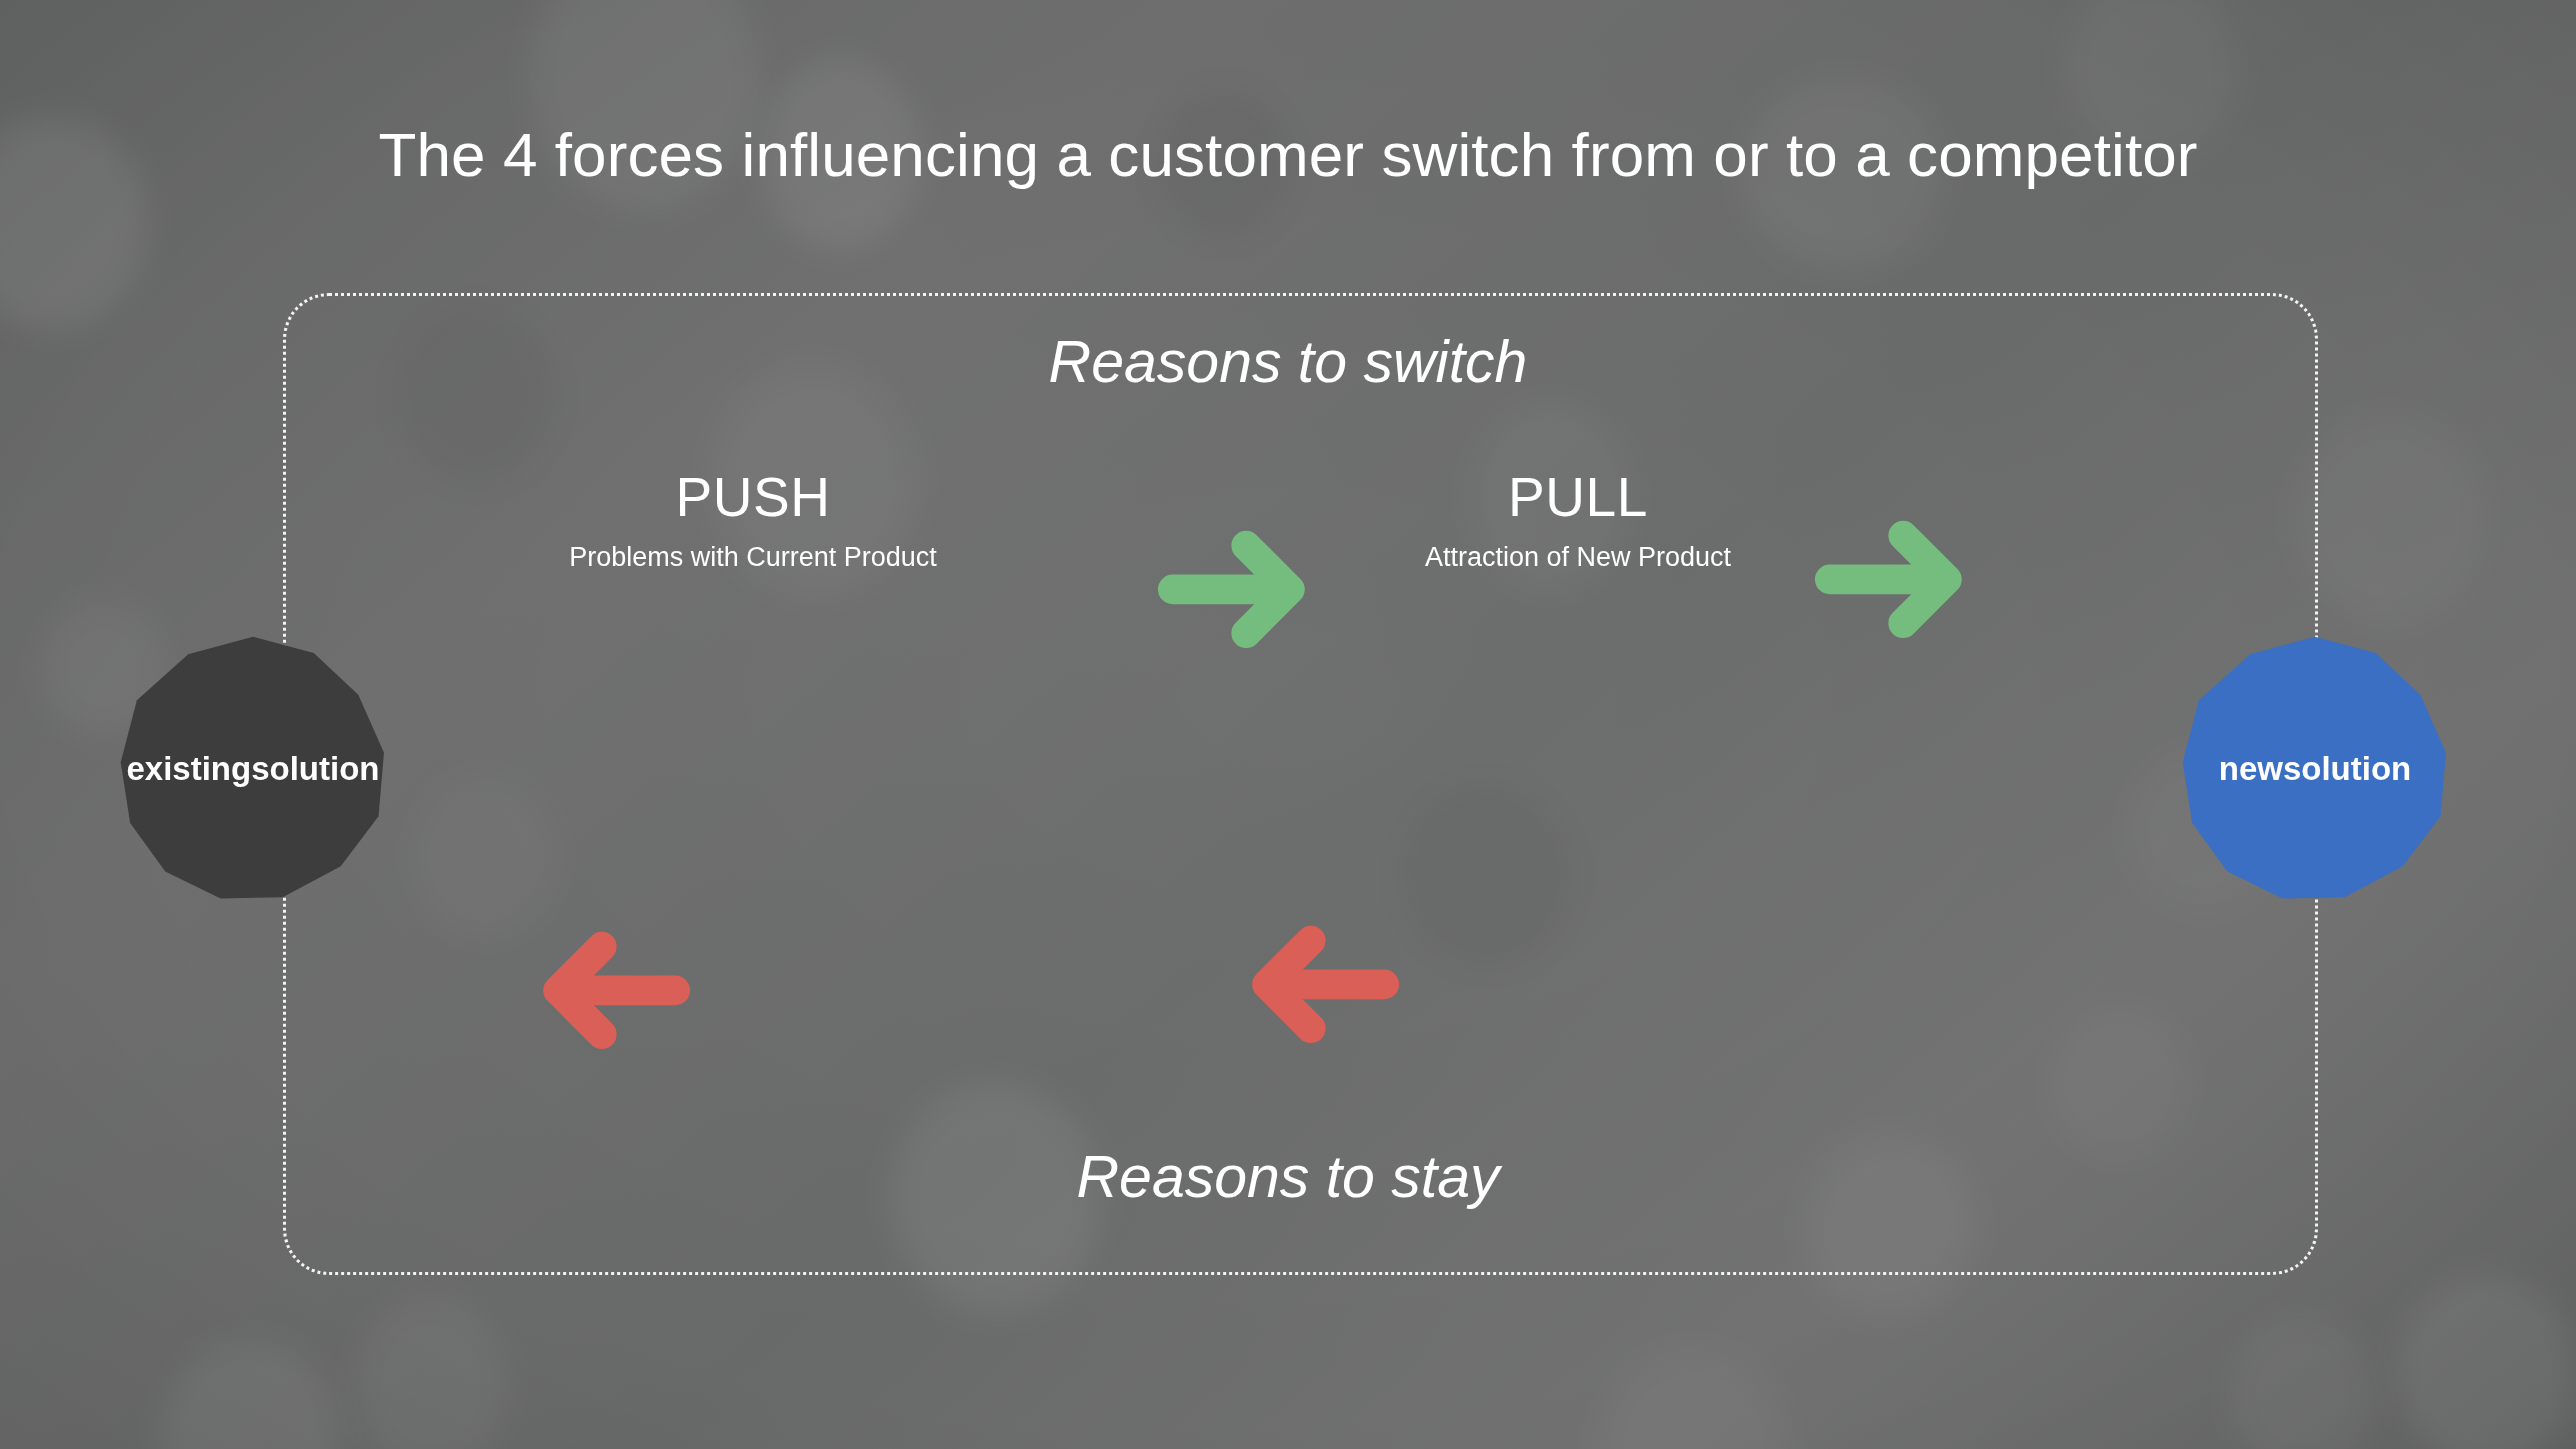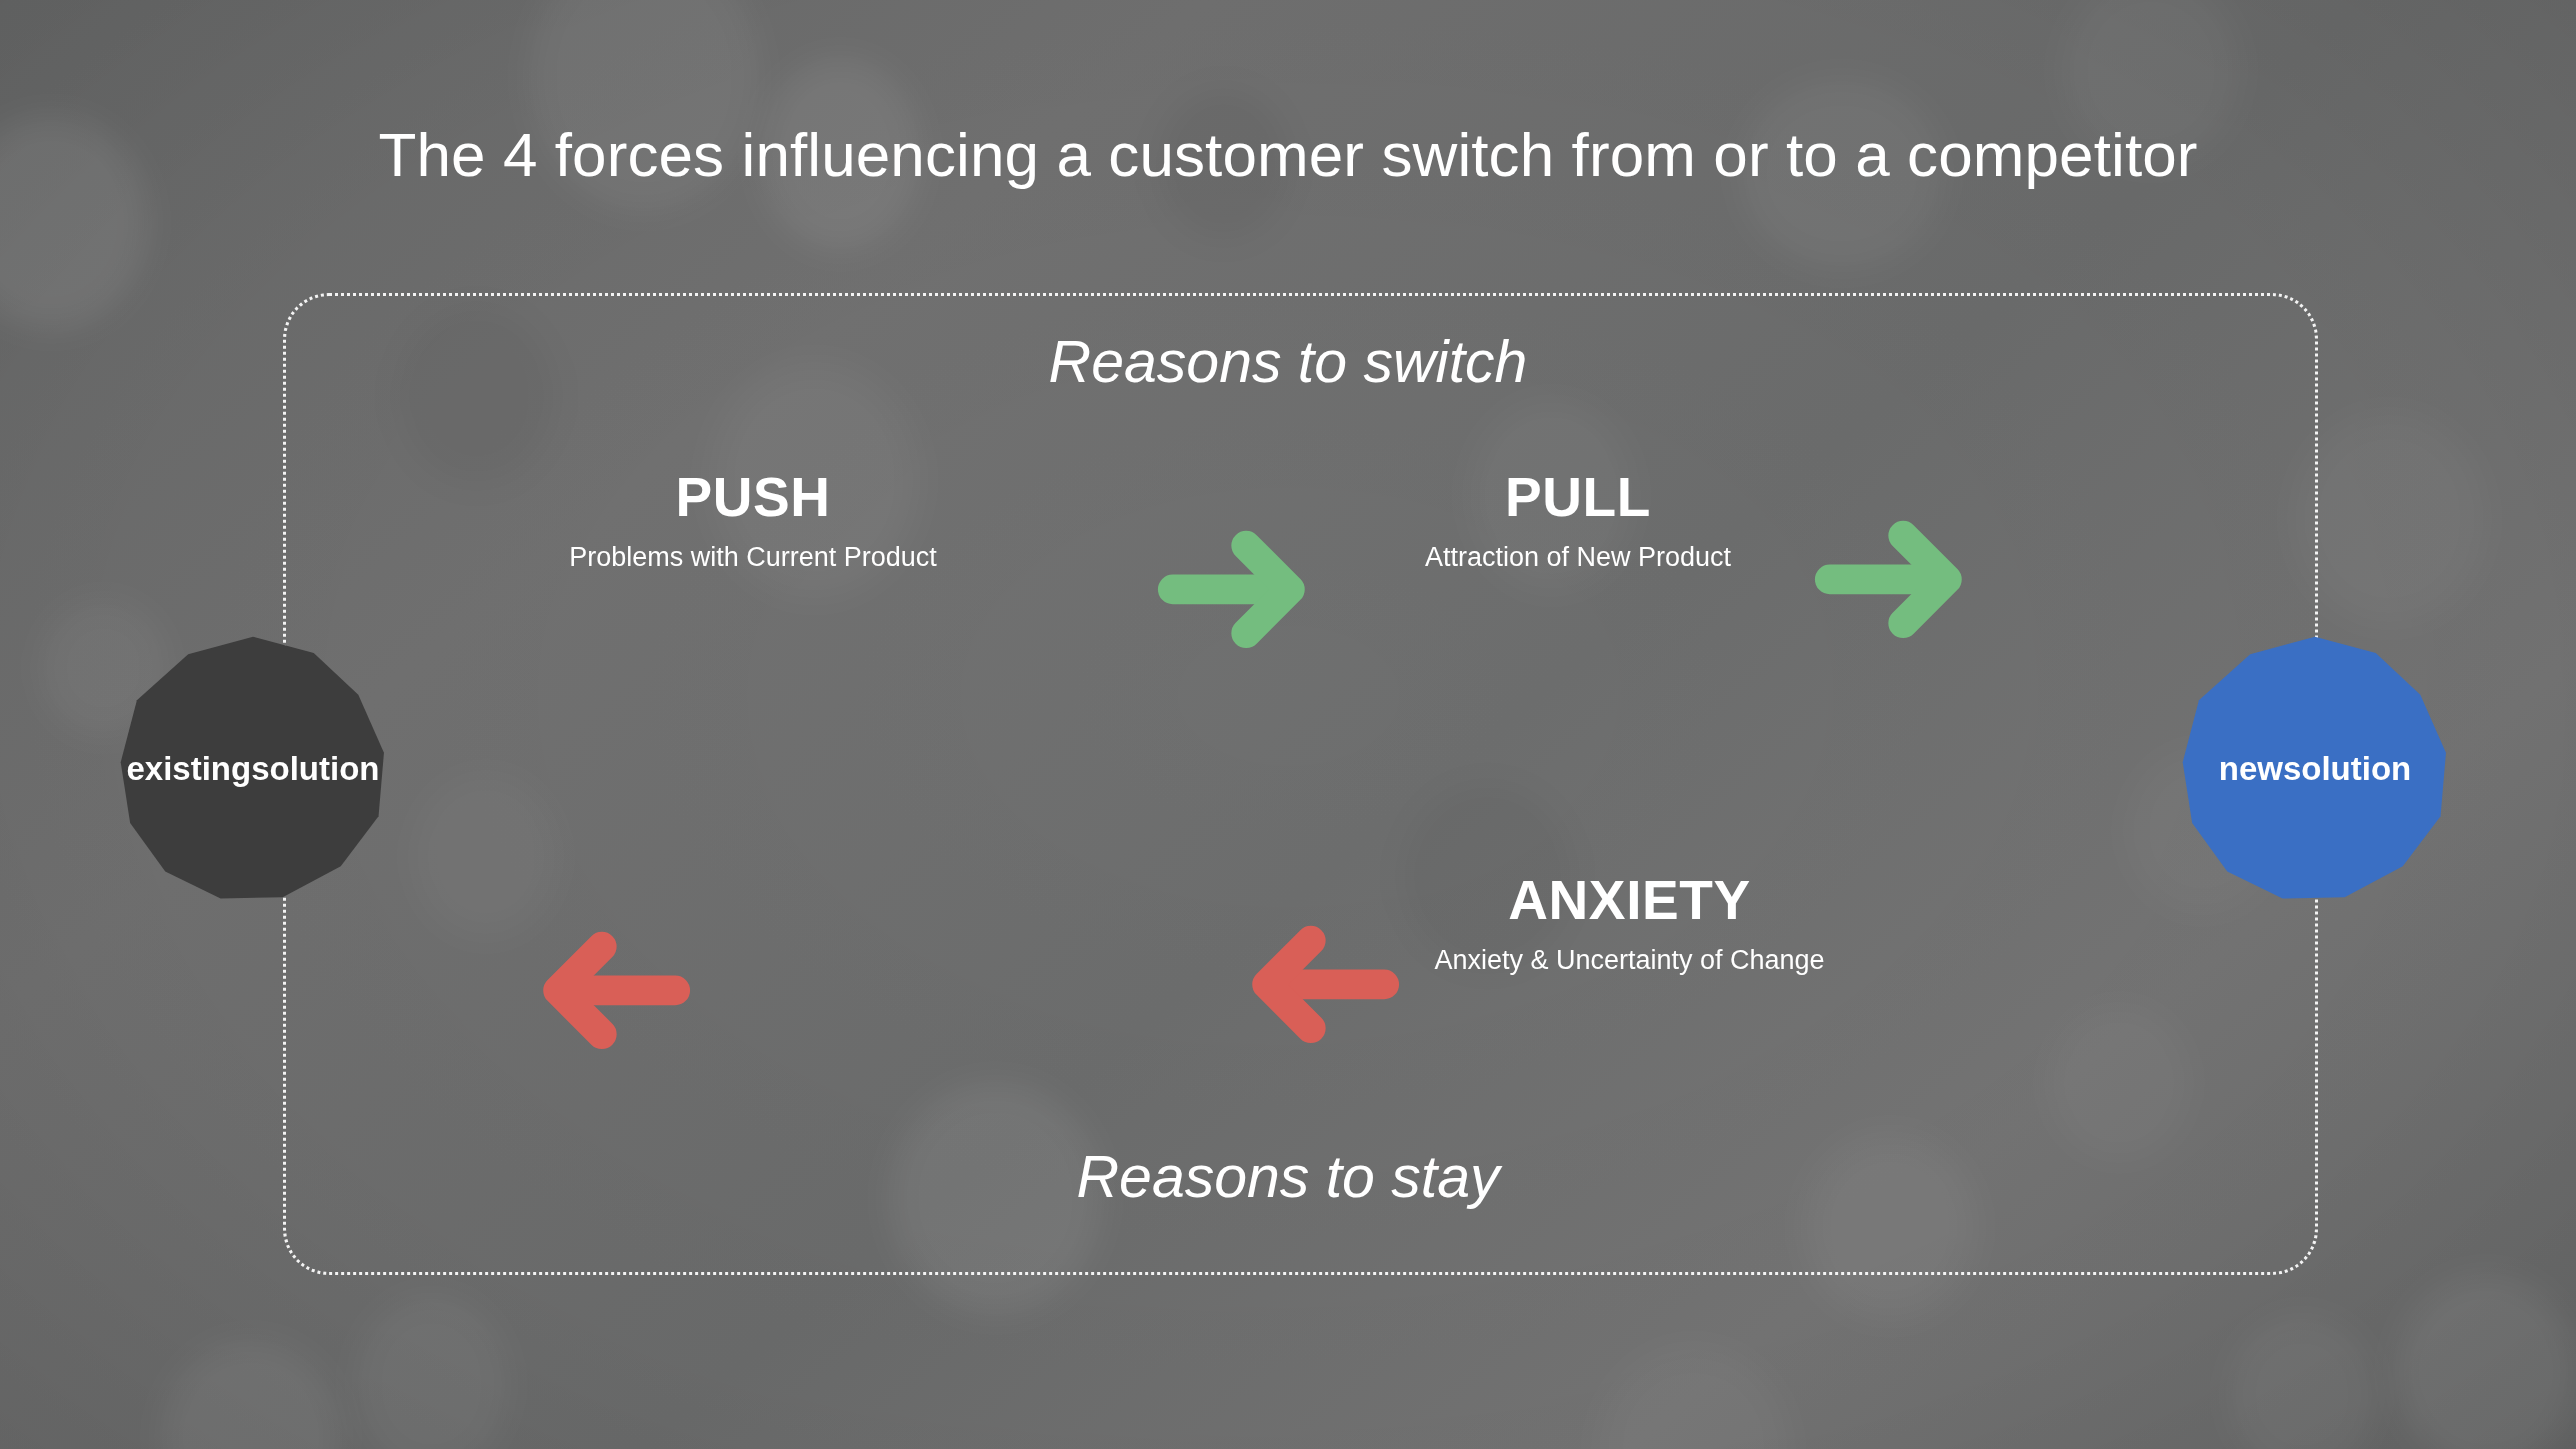--- a/index.html
+++ b/index.html
@@ -75,21 +75,21 @@
 
   
   .force {
     position: absolute;
     text-align: center;
     color: #ffffff;
     white-space: nowrap;
   }
   .force .head {
     font-size: 55px;
-    font-weight: 700;
+    font-weight: 400;
     line-height: 1.0;
     letter-spacing: 0.6px;
   }
   .force .sub {
     margin-top: 19.3px;
     font-size: 27px;
     font-weight: 400;
     line-height: 1.0;
   }
 
@@ -174,24 +174,20 @@
     <div class="head">PUSH</div>
     <div class="sub">Problems with Current Product</div>
   </div>
 
   <div id="force-pull" class="force">
     <div class="head">PULL</div>
     <div class="sub">Attraction of New Product</div>
   </div>
 
 
-  <div id="force-anxiety" class="force" style="left:1346px; top:873px; width:567px;">
-    <div class="head">ANXIETY</div>
-    <div class="sub">Anxiety &amp; Uncertainty of Change</div>
-  </div>
 
   <div id="arrow-push" class="arrow">
     <svg viewBox="0 0 250 200" xmlns="http://www.w3.org/2000/svg">
       <g fill="none" stroke="#74bd7f" stroke-width="46" stroke-linecap="round" stroke-linejoin="round">
         <path d="M26 100 H205"></path>
         <path d="M140 32 L208 100 L140 168"></path>
       </g>
     </svg>
   </div>
 

